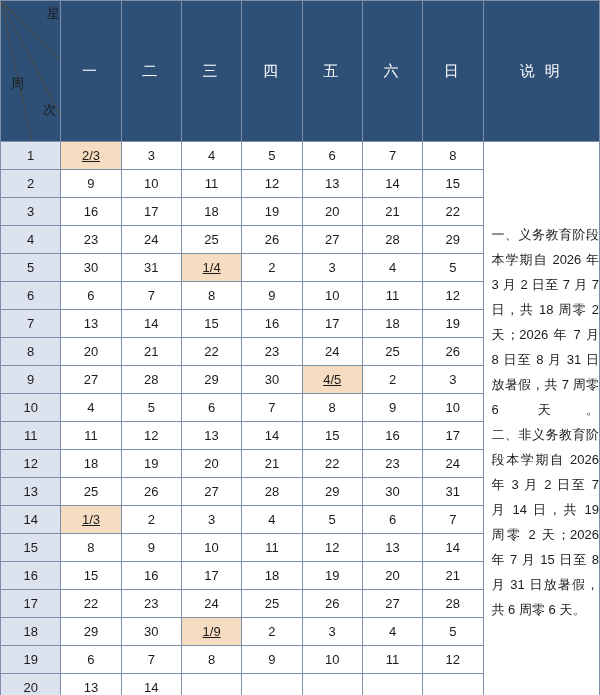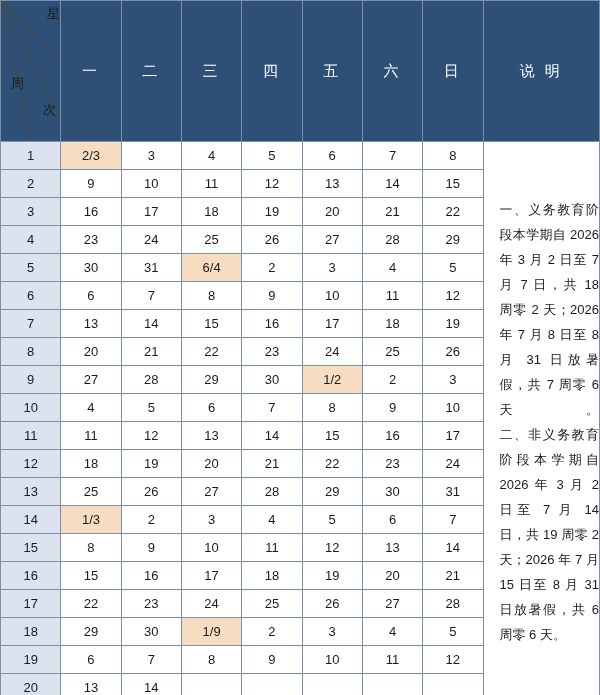--- a/index.html
+++ b/index.html
@@ -78,37 +78,38 @@
     width: 58px;
   }
   
   td.day {
     background: #ffffff;
     font-size: 13px;
     height: 27px;
   }
   td.day.hl {
     background: #f6dcc0;
+    text-decoration: underline;
   }
   td.day.empty {
     background: #ffffff;
   }
   
   td.note {
     background: #ffffff;
     vertical-align: top;
     text-align: justify;
     text-align-last: justify;
     font-size: 13px;
     line-height: 25px;
     padding: 6px 10px 6px 10px;
     width: 110px;
   }
   td.note p {
-    margin: 0 0 0 16px;
+    margin: 0 0 0 8px;
     text-align: justify;
     text-align-last: justify;
   }
   td.note p.last {
     text-align-last: left;
   }
   colgroup col.c-wk { width: 58px; }
   colgroup col.c-d  { width: 58px; }
   colgroup col.c-nt { width: 112px; }
 </style>
@@ -195,21 +196,21 @@
           <td class="day">25</td>
           <td class="day">26</td>
           <td class="day">27</td>
           <td class="day">28</td>
           <td class="day">29</td>
         </tr>
         <tr>
           <td class="wk">5</td>
           <td class="day">30</td>
           <td class="day">31</td>
-          <td class="day hl">6/4</td>
+          <td class="day hl">1/4</td>
           <td class="day">2</td>
           <td class="day">3</td>
           <td class="day">4</td>
           <td class="day">5</td>
         </tr>
         <tr>
           <td class="wk">6</td>
           <td class="day">6</td>
           <td class="day">7</td>
           <td class="day">8</td>
@@ -237,21 +238,21 @@
           <td class="day">24</td>
           <td class="day">25</td>
           <td class="day">26</td>
         </tr>
         <tr>
           <td class="wk">9</td>
           <td class="day">27</td>
           <td class="day">28</td>
           <td class="day">29</td>
           <td class="day">30</td>
-          <td class="day hl">1/2</td>
+          <td class="day hl">4/5</td>
           <td class="day">2</td>
           <td class="day">3</td>
         </tr>
         <tr>
           <td class="wk">10</td>
           <td class="day">4</td>
           <td class="day">5</td>
           <td class="day">6</td>
           <td class="day">7</td>
           <td class="day">8</td>

